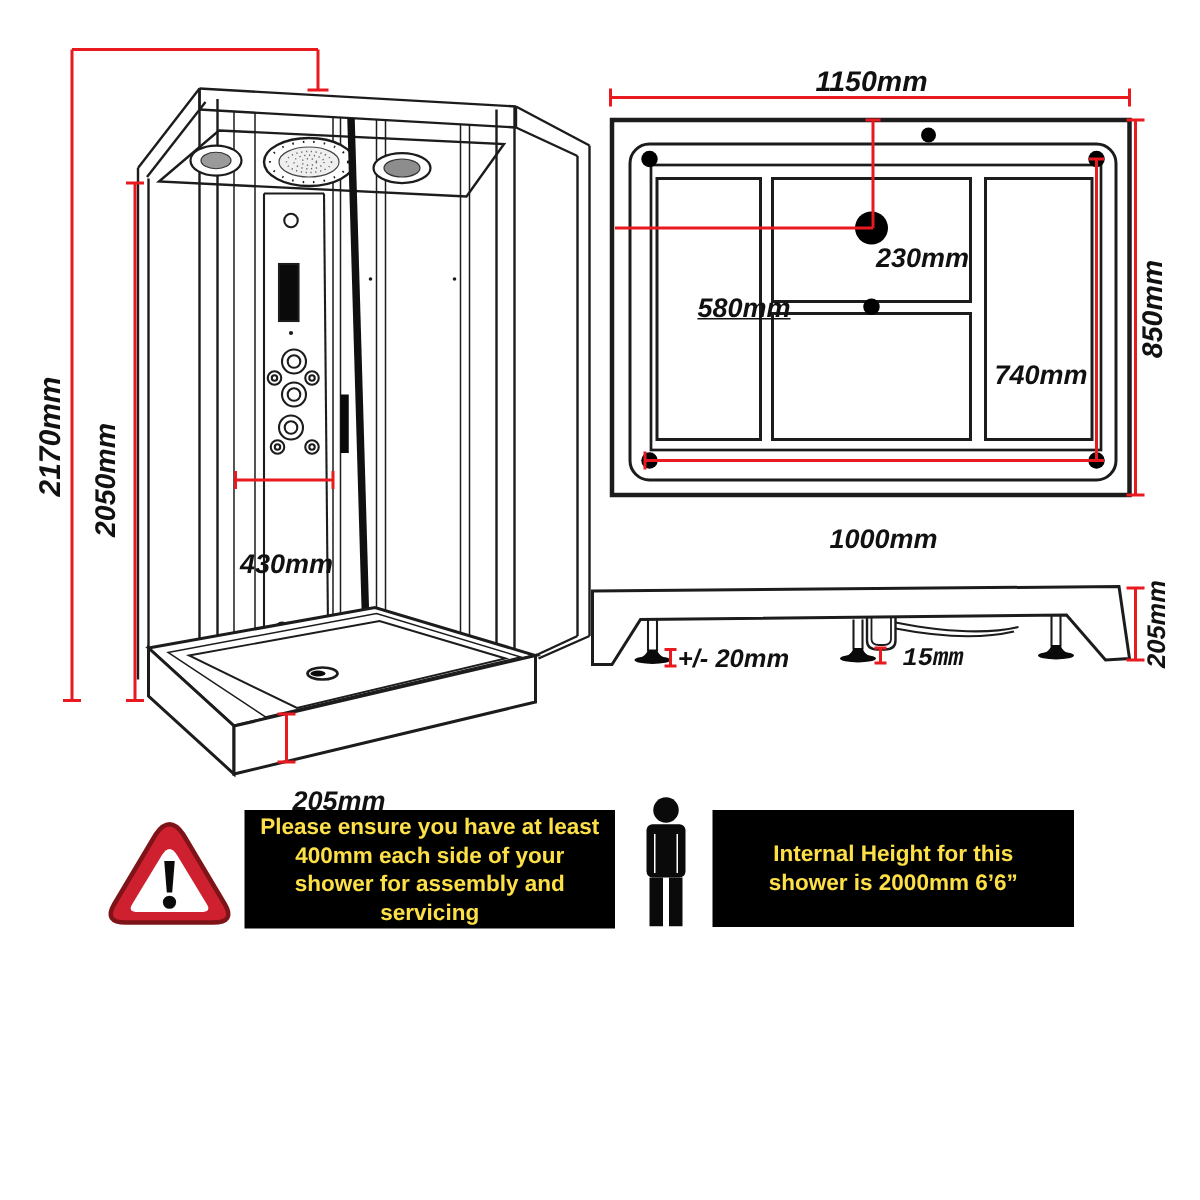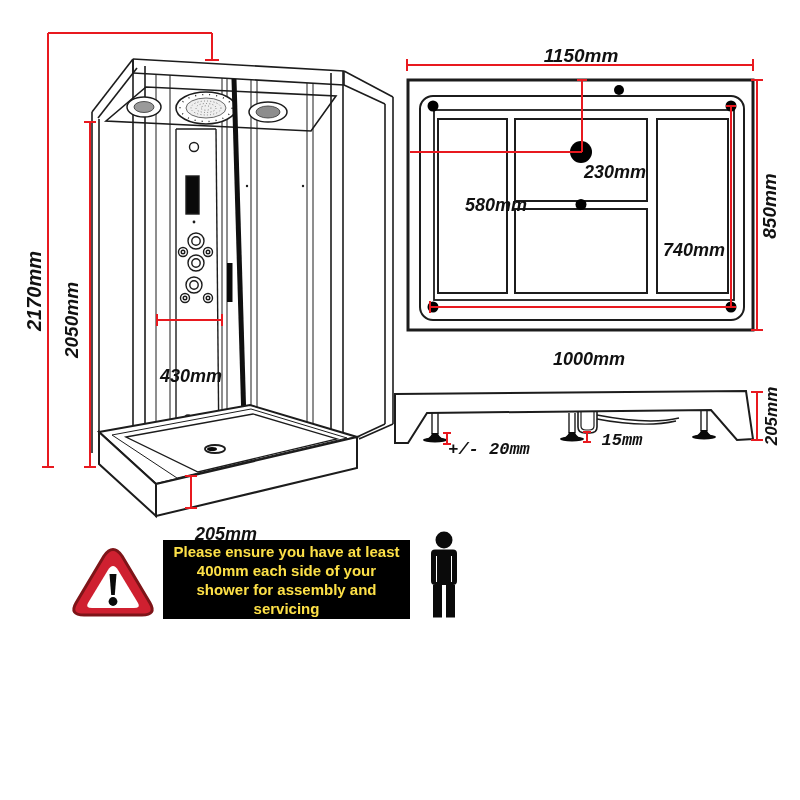--- a/index.html
+++ b/index.html
@@ -219,26 +219,28 @@
   </svg>
 
   <div class="dim rot f20" style="left:34px;top:291px;">2170mm</div>
   <div class="dim rot f19" style="left:71px;top:320px;">2050mm</div>
   <div class="dim f18" style="left:191px;top:334px;">430mm</div>
   <div class="dim f18" style="left:226px;top:492px;">205mm</div>
 
   <div class="dim f19" style="left:581px;top:55px;text-align:right;">1150mm</div>
   <div class="dim rot f19" style="left:769px;top:206px;">850mm</div>
   <div class="dim f18" style="left:615px;top:130px;">230mm</div>
-  <div class="dim f18" style="left:496px;top:163px;">580mm</div>
+  <div class="dim f18" style="left:496px;top:163px;text-decoration:underline;">580mm</div>
   <div class="dim f18" style="left:694px;top:208px;">740mm</div>
   <div class="dim f18" style="left:589px;top:317px;">1000mm</div>
 
-  <div class="dim f17" style="left:489px;top:449px;font-family:Liberation Mono, monospace;">+/- 20mm</div>
+  <div class="dim f17" style="left:489px;top:439px;">+/- 20mm</div>
   <div class="dim f17" style="left:622px;top:440px;font-family:Liberation Mono, monospace;">15mm</div>
   <div class="dim rot f17" style="left:771px;top:416px;">205mm</div>
 
   <div class="notebox" style="left:163px;top:540px;width:247px;height:79px;">Please ensure you have at least
 400mm each side of your
 shower for assembly and
 servicing</div>
+  <div class="notebox" style="left:475px;top:540px;width:241px;height:78px;">Internal Height for this
+shower is 2000mm 6’6”</div>
 
 </div>
 
 </body></html>

